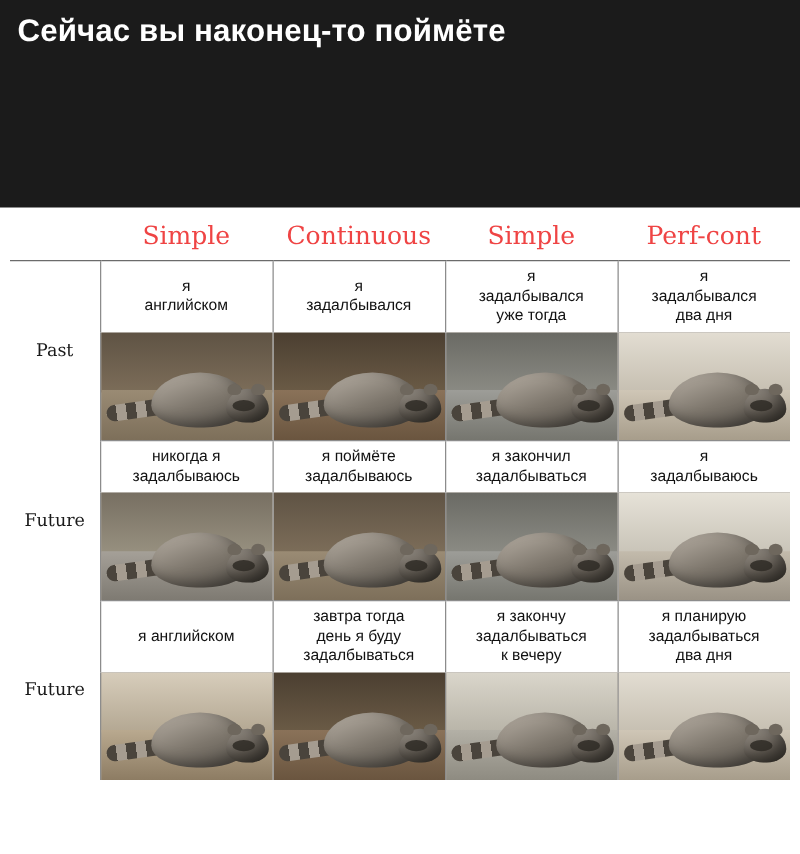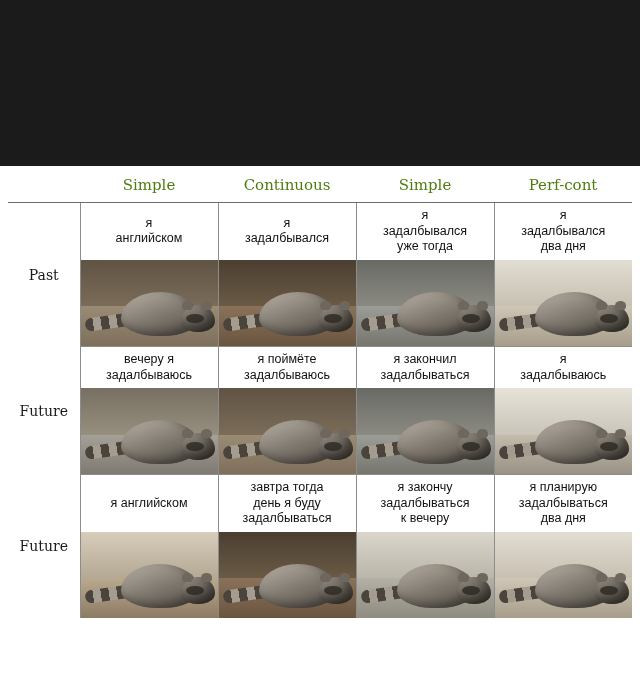--- a/index.html
+++ b/index.html
@@ -41,22 +41,22 @@
     table-layout: fixed;
   }
   table.grid col.c0 { width: 72px; }
   table.grid col.cx { width: 138px; }
 
   .hdr-row td {
     border-bottom: 1px solid #6b6b6b;
     padding: 10px 2px 8px 2px;
     text-align: center;
     font-family: "DejaVu Serif", serif;
-    font-size: 15px;
-    color: #4d7c0f;
+    font-size: 20px;
+    color: #ef4444;
   }
   .hdr-row td.corner { border-bottom: 1px solid #6b6b6b; }
 
   td.rowlabel {
     font-family: "DejaVu Serif", serif;
     font-size: 14px;
     color: #1a1a1a;
     text-align: center;
     vertical-align: middle;
     border-right: 1px solid #8c8c8c;
@@ -145,20 +145,21 @@
   .sc-street .sky    { background: linear-gradient(180deg,#776f62,#97907f); }
   .sc-couch .ground { background: linear-gradient(180deg,#c3bbac,#9a9285); }
   .sc-couch .sky    { background: linear-gradient(180deg,#e6e2d8,#c9c4b8); }
 </style>
 </head>
 <body>
 
 <div id="page">
 
   <div class="banner">
+    <div class="banner-line">Сейчас вы наконец-то поймёте</div>
   </div>
 
   <div class="table-wrap">
     <table class="grid">
       <colgroup>
         <col class="c0">
           <col class="cx">
           <col class="cx">
           <col class="cx">
           <col class="cx">
@@ -238,21 +239,21 @@
                 <div class="blob dark" style="width:34px;height:27px;left:100px;bottom:14px;"></div>
                 <div class="ear" style="left:101px;bottom:36px;"></div>
                 <div class="ear" style="left:120px;bottom:36px;"></div>
                 <div class="mask" style="left:105px;bottom:23px;"></div>
               </div>
             </td>
           </tr>
           <tr class="textrow">
             <td class="rowlabel" rowspan="2">Future</td>
             <td class="cell first">
-              <div>вечеру я</div>
+              <div>никогда я</div>
               <div>задалбываюсь</div>
             </td>
             <td class="cell">
               <div>я поймёте</div>
               <div>задалбываюсь</div>
             </td>
             <td class="cell">
               <div>я закончил</div>
               <div>задалбываться</div>
             </td>

